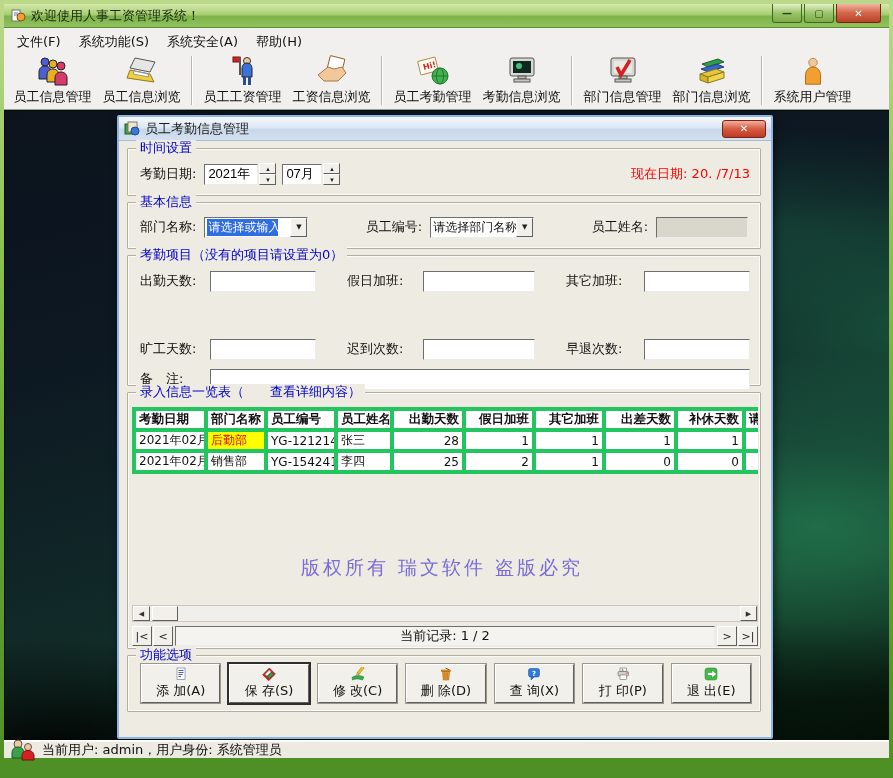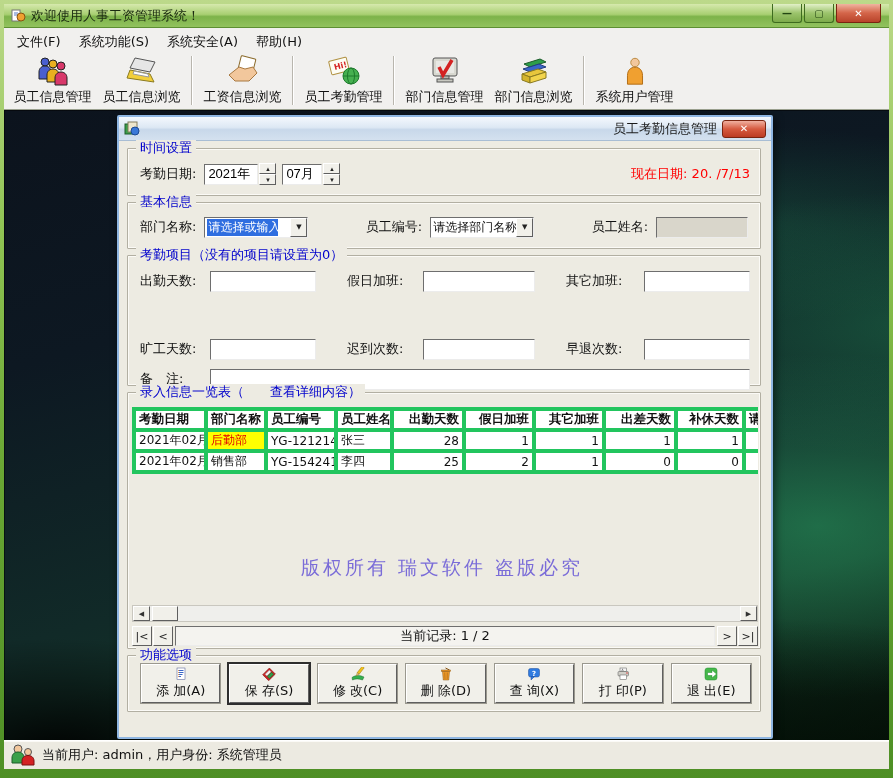--- a/index.html
+++ b/index.html
@@ -35,21 +35,21 @@
       radial-gradient(58% 42% at 92% 66%, rgba(44,168,104,.50), transparent 65%),
       radial-gradient(70% 34% at 105% 34%, rgba(36,150,92,.38), transparent 62%),
       radial-gradient(50% 22% at 84% 18%, rgba(40,160,100,.22), transparent 70%),
       linear-gradient(165deg,#0c131d 0%,#0d1822 30%,#112a28 62%,#143528 78%,#071309 100%);
     box-shadow:inset 1px 1px 0 rgba(0,0,0,.5);}
   
   .dialog{position:absolute;left:113px;top:5px;width:656px;height:624px;
     border:2px solid #8fb6e2;border-radius:2px;background:#edebe2;box-shadow:2px 3px 8px rgba(0,0,0,.55);}
   .dlg-titlebar{height:24px;display:flex;align-items:center;gap:5px;padding:0 5px;
     background:linear-gradient(180deg,#f4f8fd 0%,#dde8f4 45%,#c8d8ea 55%,#d4e1ef 100%);
-    border-bottom:1px solid #a8bdd4;text-align:right;}
+    border-bottom:1px solid #a8bdd4;}
   .dlg-title{font-size:13px;color:#1a1a1a;flex:1;}
   .dlg-close{width:44px;height:18px;border:1px solid #7a2410;border-radius:3px;
     background:linear-gradient(180deg,#f0b0a0,#d65a40 50%,#bc3c24);color:#fff;font-size:10px;font-weight:bold;
     display:flex;align-items:center;justify-content:center;cursor:pointer;}
   .dlg-body{position:relative;height:598px;font-size:13px;color:#111;}
   .group{position:absolute;left:8px;right:10px;border:1px solid #b2afa2;border-radius:1px;
     box-shadow:inset 0 0 0 1px #fbfaf6;}
   .legend{position:absolute;top:-9px;left:8px;background:#edebe2;padding:0 4px;color:#0000cc;font-size:13px;line-height:16px;}
   input.field{height:21px;font-size:13px;padding:0 3px;outline:none;width:100%;
     background:#fff;border:1px solid;border-color:#6e6e6e #ececec #ececec #6e6e6e;}
@@ -105,21 +105,21 @@
     background:#f4f3ef;border:1px solid;border-color:#6e6e6e #ececec #ececec #6e6e6e;margin:0 1px;}
   
   .g-act{top:514px;height:57px;}
   .act-row{position:absolute;left:13px;right:9px;top:8px;bottom:8px;display:flex;gap:9px;}
   .act-btn{flex:1;display:flex;flex-direction:column;align-items:center;justify-content:center;gap:1px;
     background:#f1f0ea;border:1px solid;border-color:#fff #5f5f5f #5f5f5f #fff;
     box-shadow:0 0 0 1px #9a988e;cursor:pointer;padding:2px 0;}
   .act-btn.default{box-shadow:0 0 0 2px #2e2e2e;}
   .act-label{font-size:13px;color:#111;white-space:nowrap;}
   
-  .statusbar{position:absolute;left:4px;top:740px;right:4px;height:29px;background:#eceae1;
+  .statusbar{position:absolute;left:4px;top:740px;right:4px;height:18px;background:#eceae1;
     border-top:1px solid #fff;display:flex;align-items:center;gap:6px;padding:3px 6px;
     box-shadow:inset 0 1px 0 #fbfaf6;}
   .status-text{font-size:13px;color:#111;}
 </style>
 </head>
 <body>
 
 <div id="screen">
 
   <div class="titlebar">
@@ -160,35 +160,56 @@
       <svg width="32" height="32" viewBox="0 0 32 32">
         <polygon points="9,3 29,7 24,17 4,13" fill="#e6e6e6" stroke="#555"></polygon>
         <polygon points="4,15 24,19 28,27 1,23" fill="#f2cf3c" stroke="#8a7a20"></polygon>
         <polygon points="8,16 22,19 23,22 7,19" fill="#fff" stroke="#999"></polygon>
       </svg>
       <span class="tb-label">员工信息浏览</span>
     </div>
     <div class="tb-sep"></div>
     <div class="tb-item">
       <svg width="32" height="32" viewBox="0 0 32 32">
+        <rect x="6" y="2" width="7" height="5" fill="#d42222" stroke="#7a1010"></rect>
+        <rect x="12" y="2" width="2" height="18" fill="#555"></rect>
+        <circle cx="20" cy="6" r="3.5" fill="#f2c79c" stroke="#333"></circle>
+        <path d="M15 22v-8c0-4 2-6 5-6s5 2 5 6v8z" fill="#3a72d8" stroke="#223"></path>
+        <rect x="16" y="22" width="3" height="8" fill="#2a4a9a"></rect>
+          <rect x="21" y="22" width="3" height="8" fill="#2a4a9a"></rect>
+      </svg>
+      <span class="tb-label">员工工资管理</span>
+    </div>
+    <div class="tb-item">
+      <svg width="32" height="32" viewBox="0 0 32 32">
         <rect x="12" y="2" width="15" height="18" rx="1" fill="#fff" stroke="#8a6a2a" transform="rotate(14 19 11)"></rect>
         <path d="M2 20l10-8 6 2 8-2 4 6-8 8H8z" fill="#f2c79c" stroke="#a87840"></path>
       </svg>
       <span class="tb-label">工资信息浏览</span>
     </div>
     <div class="tb-sep"></div>
     <div class="tb-item">
       <svg width="32" height="32" viewBox="0 0 32 32">
         <rect x="2" y="4" width="18" height="14" rx="1" fill="#fdfdf4" stroke="#b09040" transform="rotate(-14 11 11)"></rect>
         <text x="6" y="14" font-size="8" fill="#d42222" font-weight="bold" transform="rotate(-14 11 11)">Hi!</text>
         <circle cx="23" cy="21" r="8" fill="#46b050" stroke="#1d7a2c"></circle>
         <ellipse cx="23" cy="21" rx="3.5" ry="8" fill="none" stroke="#1d7a2c"></ellipse>
         <line x1="15" y1="21" x2="31" y2="21" stroke="#1d7a2c"></line>
       </svg>
       <span class="tb-label">员工考勤管理</span>
+    </div>
+    <div class="tb-item">
+      <svg width="32" height="32" viewBox="0 0 32 32">
+        <rect x="4" y="3" width="24" height="18" rx="2" fill="#d8d8d0" stroke="#555"></rect>
+        <rect x="7" y="6" width="18" height="12" fill="#0e2a20"></rect>
+        <circle cx="13" cy="11" r="3" fill="#3ec27a"></circle>
+        <rect x="12" y="21" width="8" height="3" fill="#b8b8b0" stroke="#555"></rect>
+        <rect x="8" y="24" width="16" height="3" fill="#c8c8c0" stroke="#555"></rect>
+      </svg>
+      <span class="tb-label">考勤信息浏览</span>
     </div>
     <div class="tb-sep"></div>
     <div class="tb-item">
       <svg width="32" height="32" viewBox="0 0 32 32">
         <rect x="4" y="3" width="24" height="18" rx="2" fill="#d8d8d0" stroke="#555"></rect>
         <rect x="7" y="6" width="18" height="12" fill="#e8e8e4"></rect>
         <rect x="12" y="21" width="8" height="3" fill="#b8b8b0" stroke="#555"></rect>
         <rect x="8" y="24" width="16" height="3" fill="#c8c8c0" stroke="#555"></rect>
         <path d="M10 12l4 8 9-15" stroke="#d42222" stroke-width="3.5" fill="none"></path>
       </svg>

